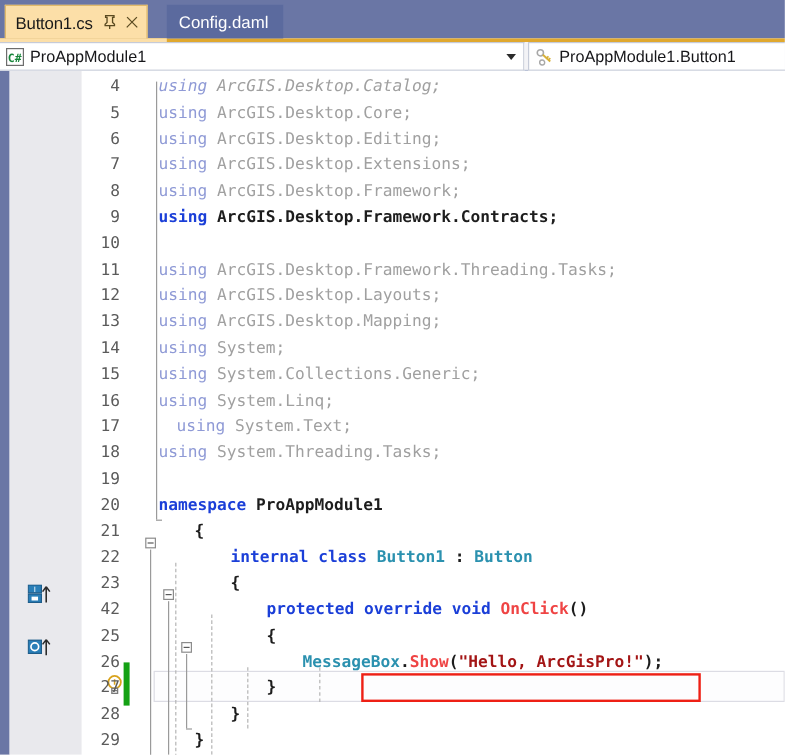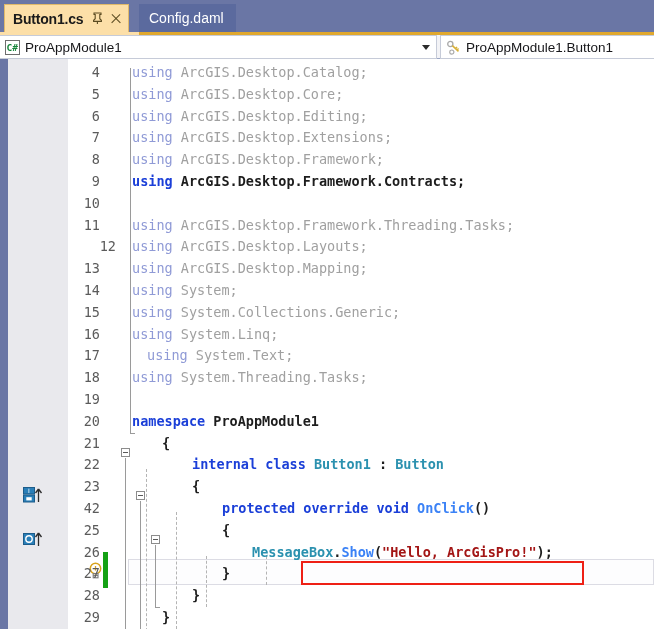--- a/index.html
+++ b/index.html
@@ -27,21 +27,21 @@
     left:4px;
     background:#fcdfa8;
     border-top:1px solid #e0b96a;
     border-left:1px solid #e0b96a;
     border-right:1px solid #e0b96a;
     color:#1a1a1a;
     font-weight:bold;
     padding:0 6px 0 8px;
     z-index:3;
   }
-  .tab.active .tabname{font-weight:bold;font-size:14px;letter-spacing:-0.2px;}
+  .tab.active .tabname{font-weight:normal;font-size:14px;letter-spacing:-0.2px;}
   .tab.inactive{
     left:139px;
     background:#5b6a9e;
     color:#ffffff;
     padding:0 12px 0 10px;
     font-weight:normal;
     z-index:2;
   }
   .tab-pin{
     margin-left:9px;width:11px;height:13px;position:relative;flex:0 0 auto;
@@ -120,21 +120,21 @@
   }
   .ctext{
     position:absolute;left:132px;
     font-family:"DejaVu Sans Mono", monospace;font-size:13.5px;
     color:#1d1d1d;white-space:pre;
   }
   .kw{color:#1b3fd8;}
   .kw-dim{color:#8f9ad6;}
   .id-dim{color:#a0a0a0;}
   .type{color:#2b91af;}
-  .meth{color:#3b82f6;}
+  .meth{color:#ef4444;}
   .str{color:#a31515;}
   .plain{color:#1d1d1d;}
 
   
   .collapse{
     position:absolute;width:9px;height:9px;border:1px solid #8c8c8c;
     background:#ffffff;box-sizing:border-box;
   }
   .collapse:before{
     content:"";position:absolute;left:1px;top:3px;width:5px;height:1px;background:#5a5a5a;
@@ -260,29 +260,29 @@
   <div class="bulb" style="left:88px;top:503px;">
     <svg width="15" height="17" viewBox="0 0 15 17">
       <circle cx="7.5" cy="6.5" r="5.2" fill="none" stroke="#d9a31c" stroke-width="1.5"></circle>
       <path d="M7.5 4 v4.6" stroke="#d9a31c" stroke-width="1.3"></path>
       <rect x="5.2" y="11.6" width="4.8" height="4.2" fill="none" stroke="#7a7a7a" stroke-width="1.1"></rect>
       <path d="M5.2 13.6 h4.8" stroke="#7a7a7a" stroke-width="1"></path>
     </svg>
   </div>
 
   <div class="code-area" id="code-area">
-      <div class="crow" style="top: 5px;"><span class="lnum" style="top: 0px;">4</span><span class="ctext" style="left: 132px;"><span class="kw-dim">using </span><span class="id-dim">ArcGIS.Desktop.Catalog;</span></span></div>
+      <div class="crow" style="top: 5px;"><span class="lnum" style="top: 0px;">4</span><span class="ctext" style="left: 132px; font-style: italic;"><span class="kw-dim">using </span><span class="id-dim">ArcGIS.Desktop.Catalog;</span></span></div>
       <div class="crow" style="top: 26.8px;"><span class="lnum" style="top: 0px;">5</span><span class="ctext" style="left: 132px;"><span class="kw-dim">using </span><span class="id-dim">ArcGIS.Desktop.Core;</span></span></div>
       <div class="crow" style="top: 48.6px;"><span class="lnum" style="top: 0px;">6</span><span class="ctext" style="left: 132px;"><span class="kw-dim">using </span><span class="id-dim">ArcGIS.Desktop.Editing;</span></span></div>
       <div class="crow" style="top: 70.4px;"><span class="lnum" style="top: 0px;">7</span><span class="ctext" style="left: 132px;"><span class="kw-dim">using </span><span class="id-dim">ArcGIS.Desktop.Extensions;</span></span></div>
       <div class="crow" style="top: 92.2px;"><span class="lnum" style="top: 0px;">8</span><span class="ctext" style="left: 132px;"><span class="kw-dim">using </span><span class="id-dim">ArcGIS.Desktop.Framework;</span></span></div>
       <div class="crow" style="top: 114px;"><span class="lnum" style="top: 0px;">9</span><span class="ctext" style="left: 132px; font-weight: 600;"><span class="kw">using </span><span class="plain">ArcGIS.Desktop.Framework.Contracts;</span></span></div>
       <div class="crow" style="top: 135.8px;"><span class="lnum" style="top: 0px;">10</span></div>
       <div class="crow" style="top: 157.6px;"><span class="lnum" style="top: 0px;">11</span><span class="ctext" style="left: 132px;"><span class="kw-dim">using </span><span class="id-dim">ArcGIS.Desktop.Framework.Threading.Tasks;</span></span></div>
-      <div class="crow" style="top: 179.4px;"><span class="lnum" style="top: 0px; padding-left: 16px;">12</span><span class="ctext" style="left: 132px;"><span class="kw-dim">using </span><span class="id-dim">ArcGIS.Desktop.Layouts;</span></span></div>
+      <div class="crow" style="top: 179.4px;"><span class="lnum" style="top: 0px;">12</span><span class="ctext" style="left: 132px;"><span class="kw-dim">using </span><span class="id-dim">ArcGIS.Desktop.Layouts;</span></span></div>
       <div class="crow" style="top: 201.2px;"><span class="lnum" style="top: 0px;">13</span><span class="ctext" style="left: 132px;"><span class="kw-dim">using </span><span class="id-dim">ArcGIS.Desktop.Mapping;</span></span></div>
       <div class="crow" style="top: 223px;"><span class="lnum" style="top: 0px;">14</span><span class="ctext" style="left: 132px;"><span class="kw-dim">using </span><span class="id-dim">System;</span></span></div>
       <div class="crow" style="top: 244.8px;"><span class="lnum" style="top: 0px;">15</span><span class="ctext" style="left: 132px;"><span class="kw-dim">using </span><span class="id-dim">System.Collections.Generic;</span></span></div>
       <div class="crow" style="top: 266.6px;"><span class="lnum" style="top: 0px;">16</span><span class="ctext" style="left: 132px;"><span class="kw-dim">using </span><span class="id-dim">System.Linq;</span></span></div>
       <div class="crow" style="top: 288.4px;"><span class="lnum" style="top: 0px;">17</span><span class="ctext" style="left: 147px;"><span class="kw-dim">using </span><span class="id-dim">System.Text;</span></span></div>
       <div class="crow" style="top: 310.2px;"><span class="lnum" style="top: 0px;">18</span><span class="ctext" style="left: 132px;"><span class="kw-dim">using </span><span class="id-dim">System.Threading.Tasks;</span></span></div>
       <div class="crow" style="top: 332px;"><span class="lnum" style="top: 0px;">19</span><span class="ctext" style="left: 132px;"></span></div>
       <div class="crow" style="top: 353.8px;"><span class="lnum" style="top: 0px;">20</span><span class="ctext" style="left: 132px; font-weight: 600;"><span class="kw">namespace </span><span class="plain">ProAppModule1</span></span></div>
       <div class="crow" style="top: 375.6px;"><span class="lnum" style="top: 0px;">21</span><span class="ctext" style="left: 162px; font-weight: 600;"><span class="plain">{</span></span></div>
       <div class="crow" style="top: 397.4px;"><span class="lnum" style="top: 0px;">22</span><span class="ctext" style="left: 192px; font-weight: 600;"><span class="kw">internal class </span><span class="type">Button1</span><span class="plain"> : </span><span class="type">Button</span></span></div>

